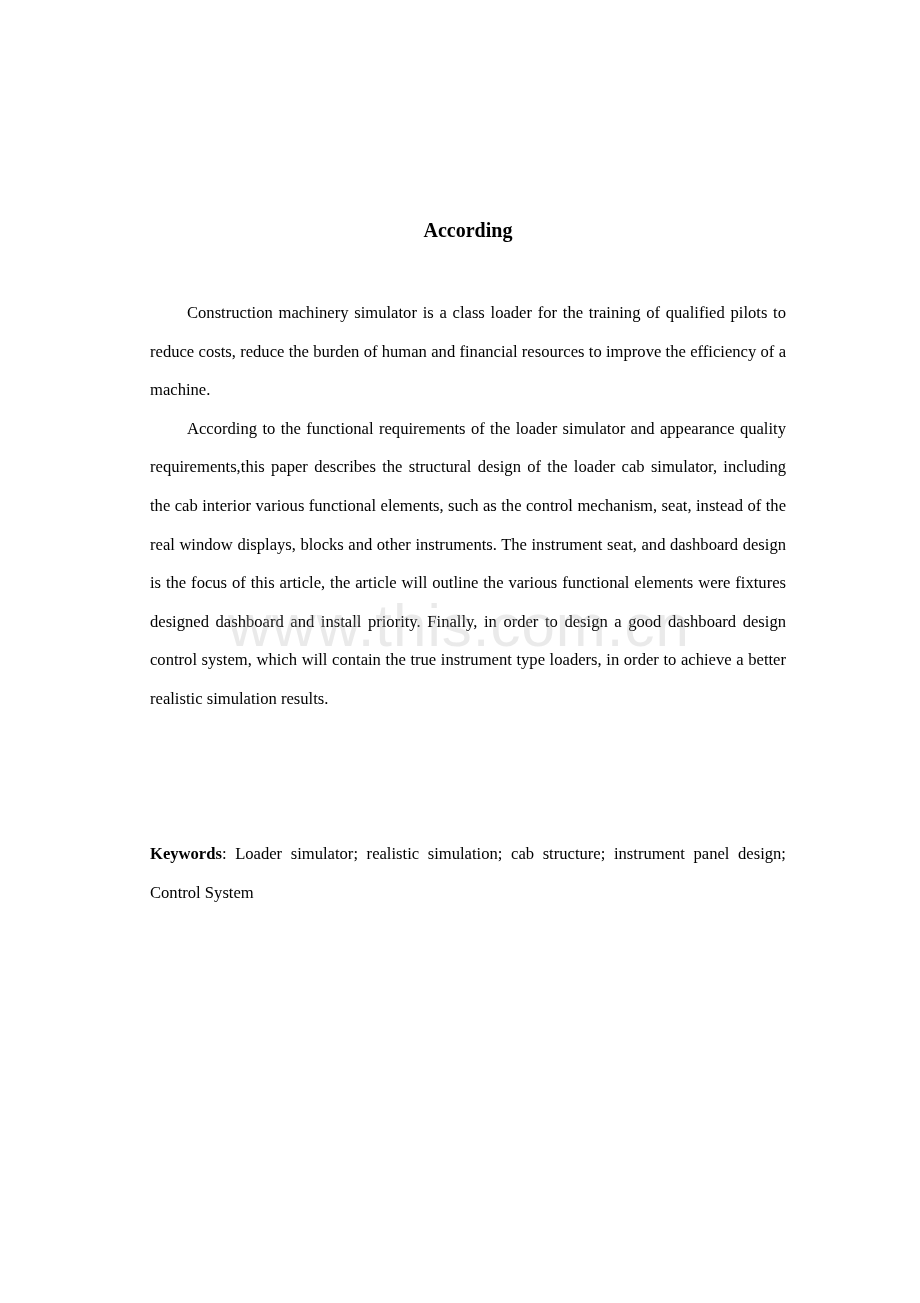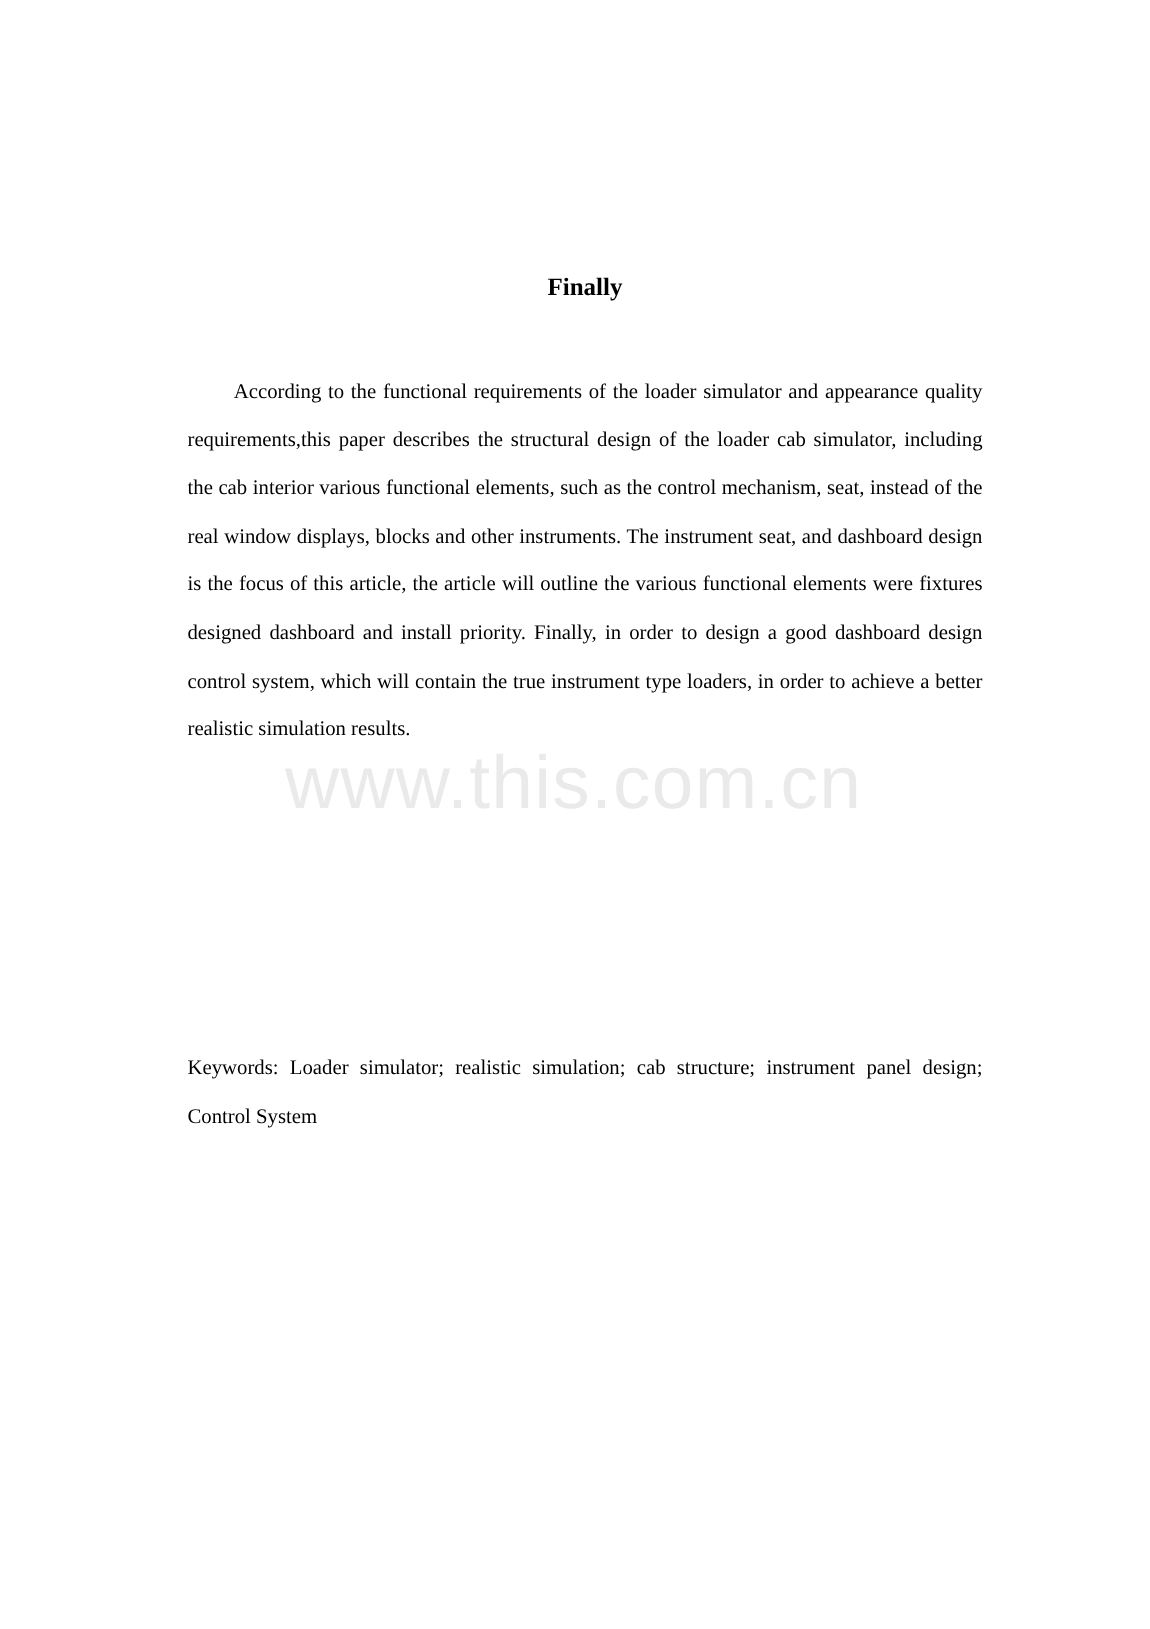--- a/index.html
+++ b/index.html
@@ -47,42 +47,43 @@
     .keywords {
       position: absolute;
       left: 150px;
       width: 636px;
       top: 835px;
       font-size: 16.6px;
       line-height: 38.6px;
       text-align: justify;
       margin: 0;
     }
-    .kw-label { font-weight: normal; }
+    .kw-label { font-weight: bold; }
     .watermark {
       position: absolute;
       left: 228px;
       top: 596px;
       font-family: "Liberation Sans", "DejaVu Sans", sans-serif;
       font-size: 60px;
       line-height: 60px;
       color: rgba(180,180,180,0.28);
       letter-spacing: 1px;
       pointer-events: none;
       white-space: nowrap;
     }
   </style>
 </head>
 <body>
 
 <div class="page">
 
-  <div class="title">Finally</div>
+  <div class="title">According</div>
 
   <div class="body-text">
+    <p class="para">Construction machinery simulator is a class loader for the training of qualified pilots to reduce costs, reduce the burden of human and financial resources to improve the efficiency of a machine.</p>
     <p class="para">According to the functional requirements of the loader simulator and appearance quality requirements,this paper describes the structural design of the loader cab simulator, including the cab interior various functional elements, such as the control mechanism, seat, instead of the real window displays, blocks and other instruments. The instrument seat, and dashboard design is the focus of this article, the article will outline the various functional elements were fixtures designed dashboard and install priority. Finally, in order to design a good dashboard design control system, which will contain the true instrument type loaders, in order to achieve a better realistic simulation results.</p>
   </div>
 
   <p class="keywords"><span class="kw-label">Keywords</span><span>: </span><span>Loader simulator; realistic simulation; cab structure; instrument panel design; Control System</span></p>
 
   <div class="watermark">www.this.com.cn</div>
 
 </div>
 
 </body></html>

